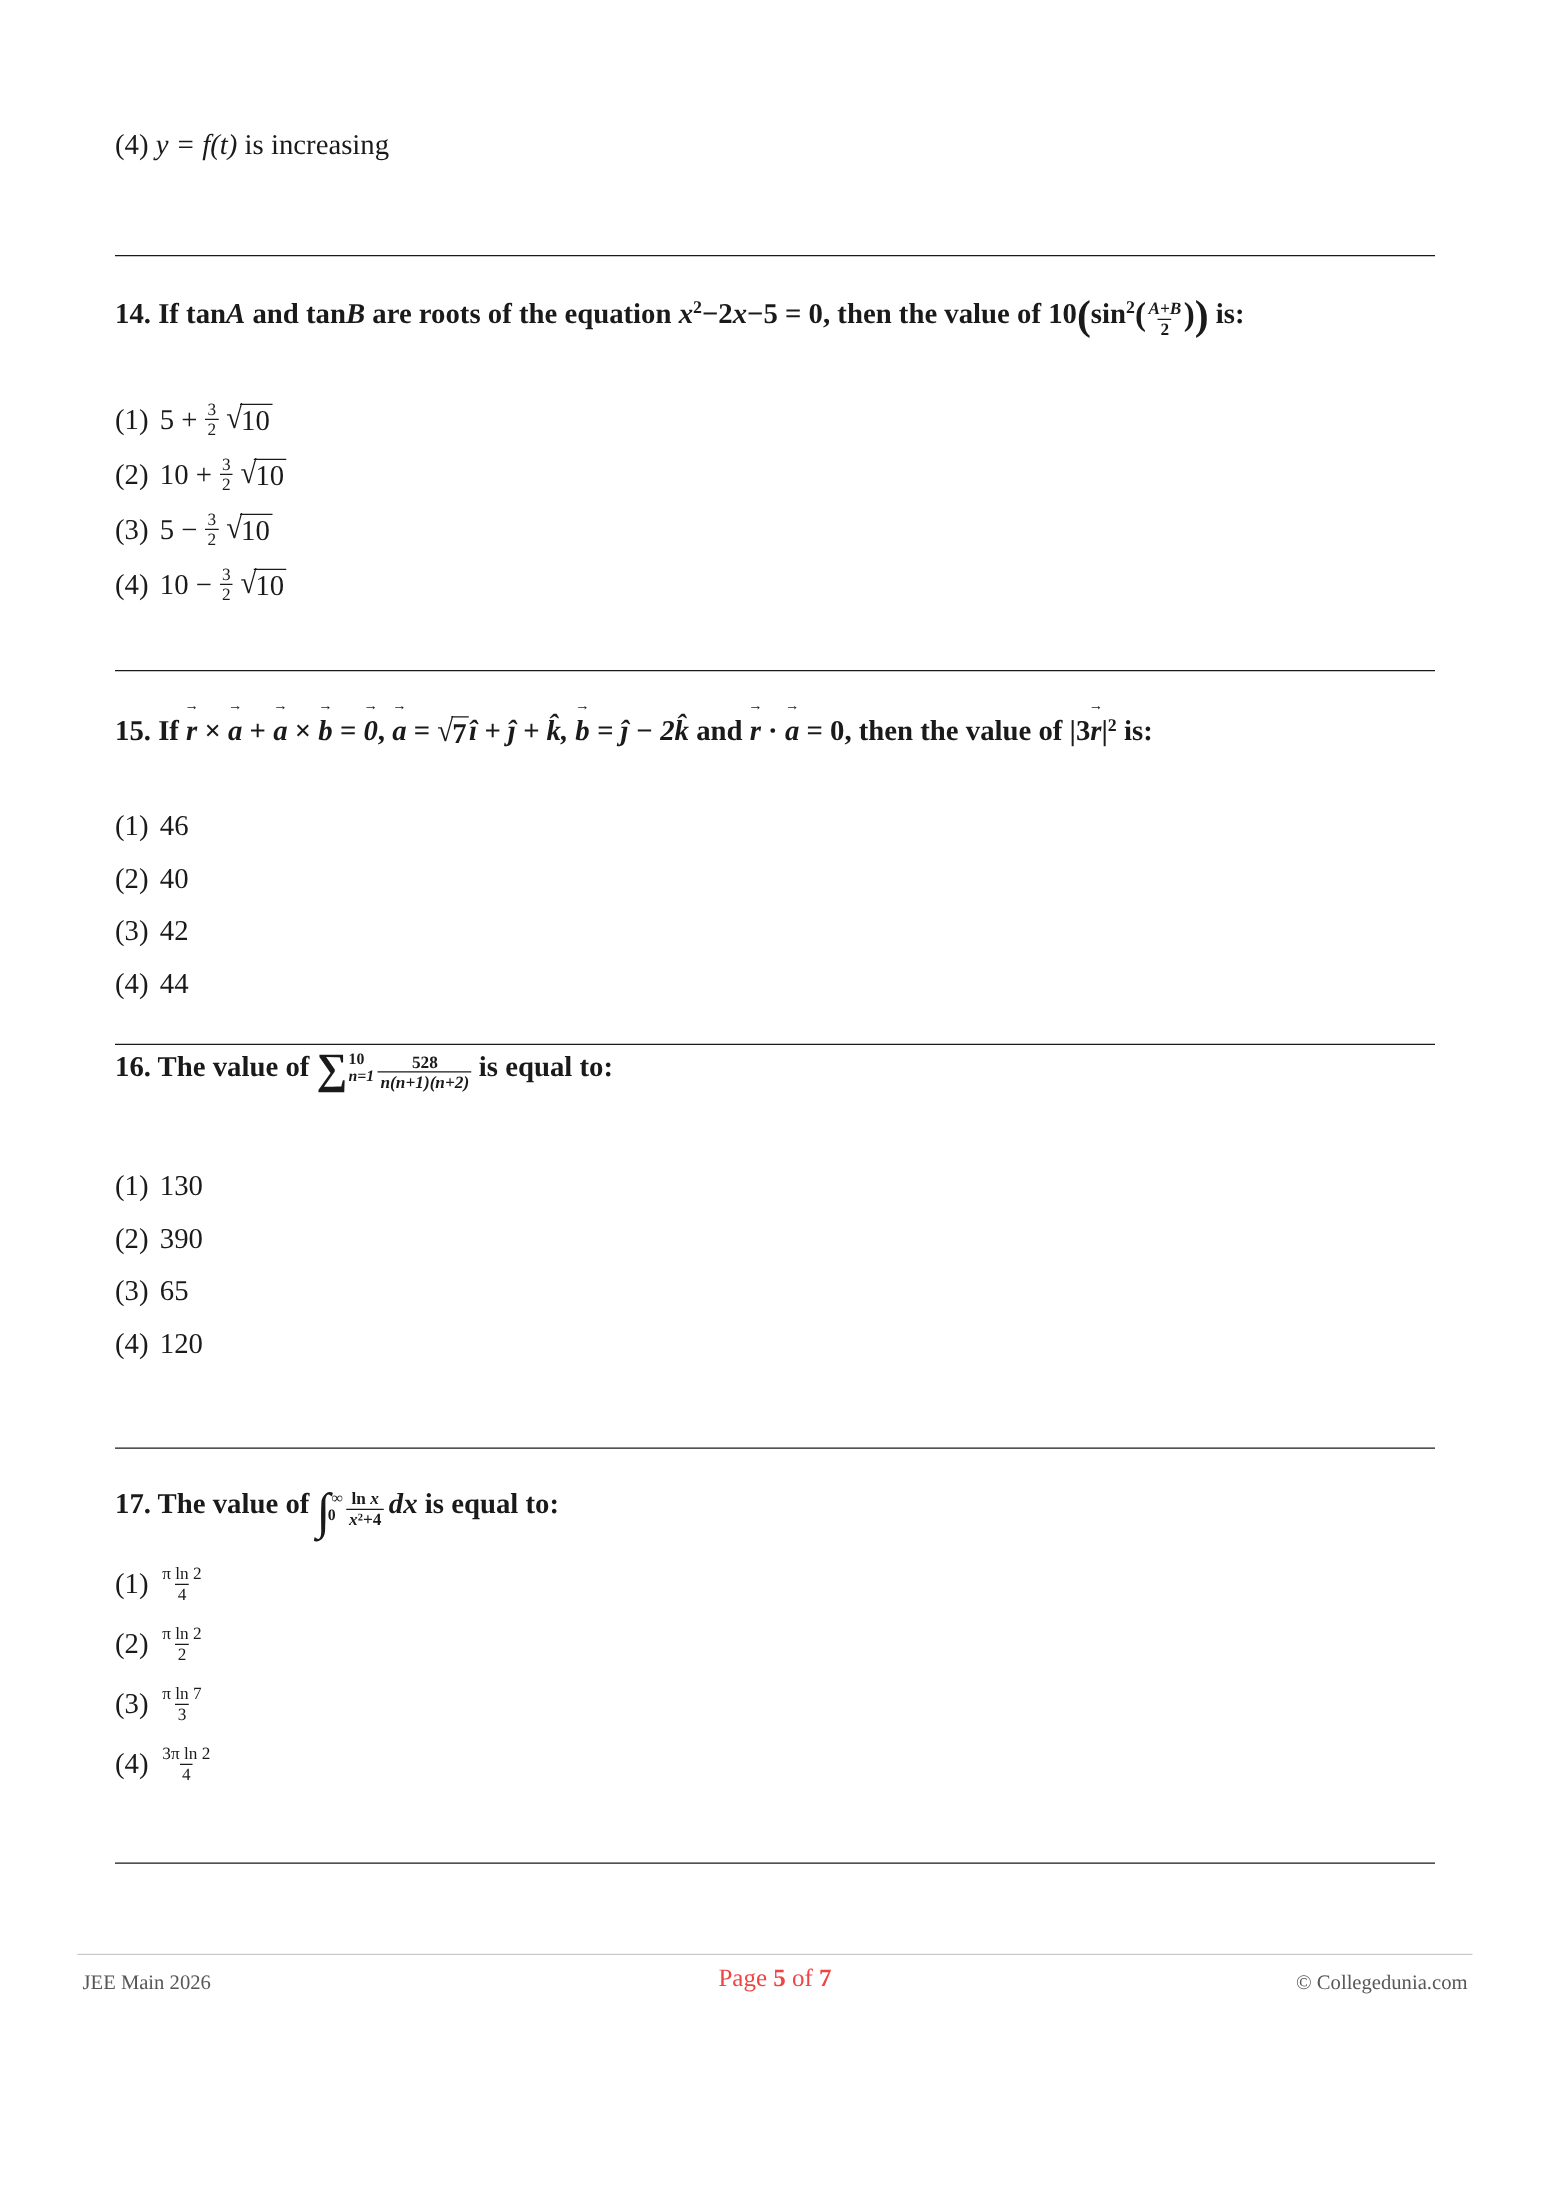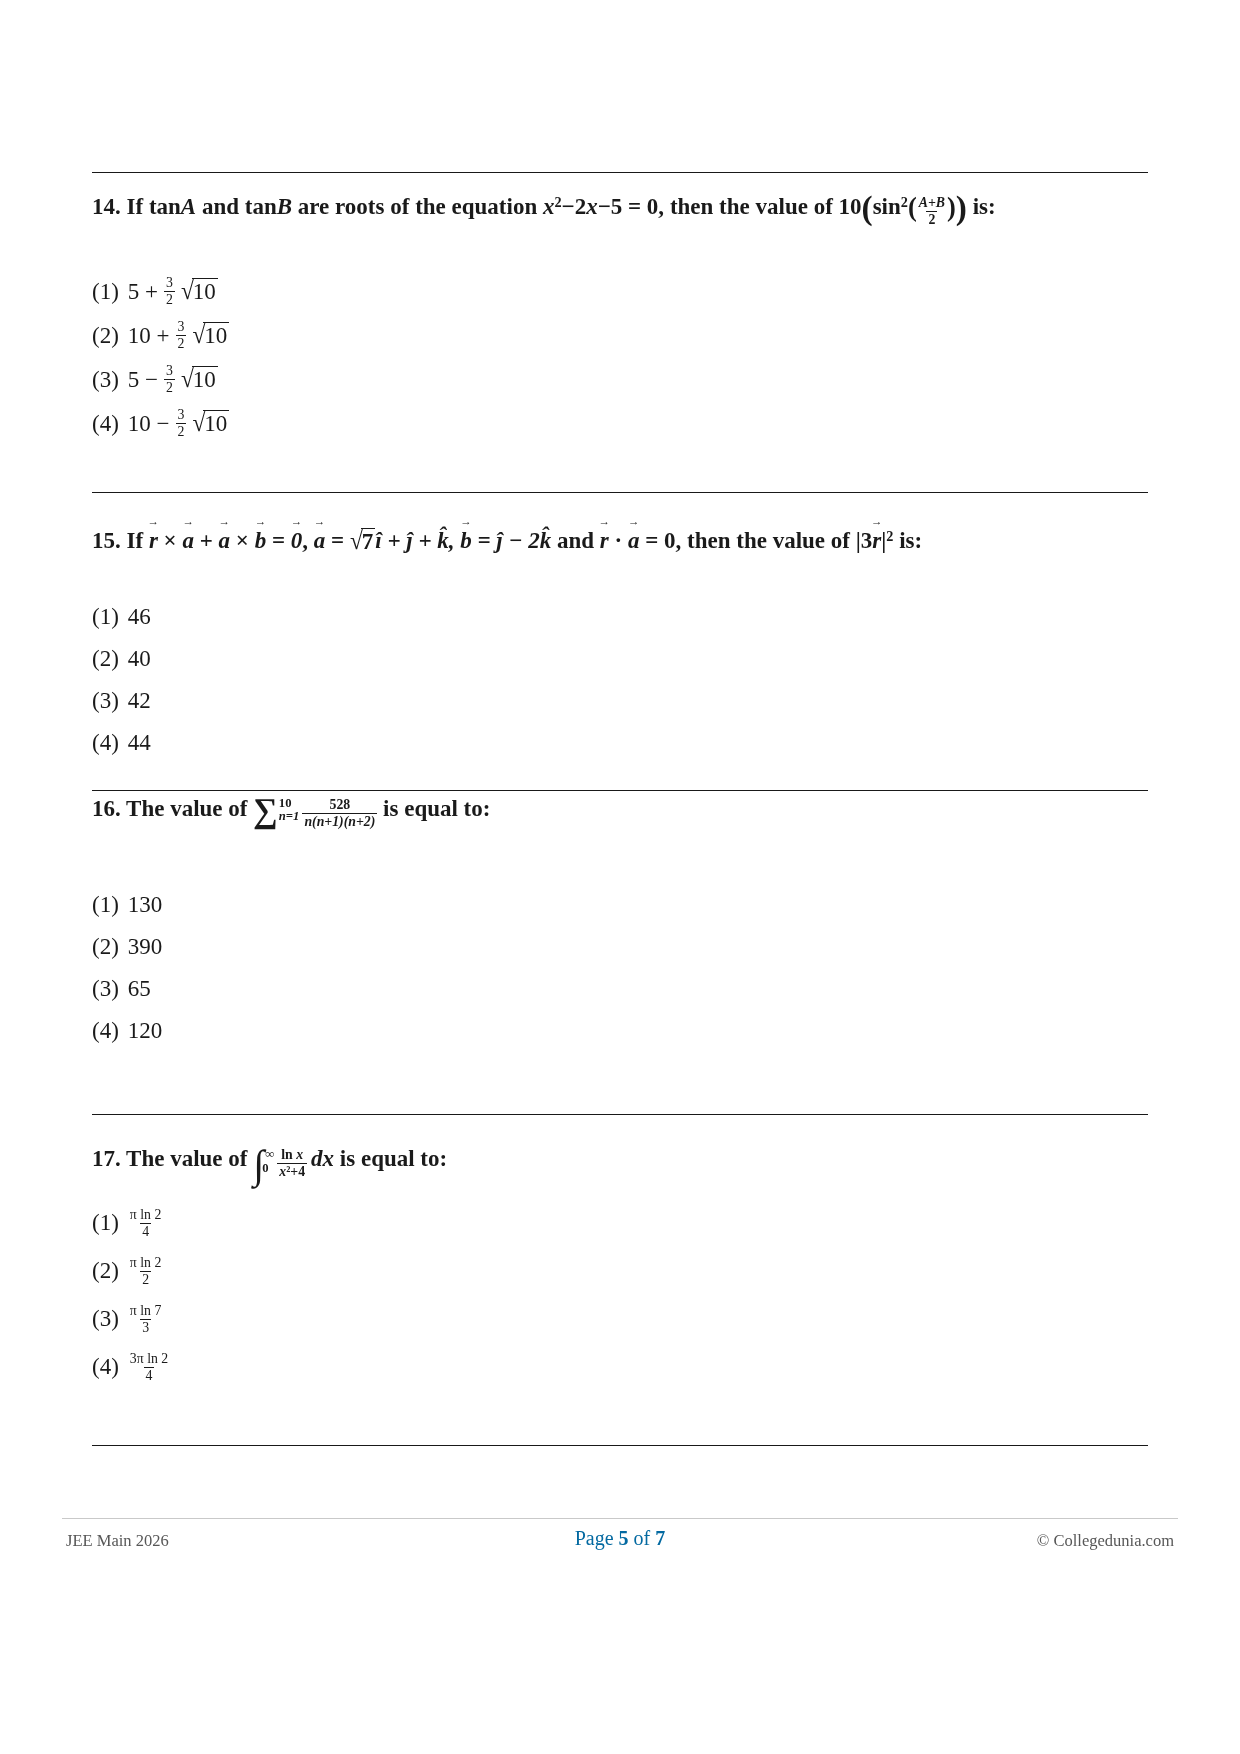--- a/index.html
+++ b/index.html
@@ -8,21 +8,21 @@
     font-family:"Liberation Serif","DejaVu Serif",serif;color:#1a1a1a;
   }
   .content{padding:100px 92px 0;font-size:23px;line-height:1.4;}
   .rule{border:none;border-top:1.8px solid #191919;margin:0;}
   .m1{margin-top:72px;}
   .m2{margin-top:46px;}
   .m3{margin-top:26px;}
   .m4{margin-top:62px;}
   .m5{margin-top:54px;}
   .q{font-weight:700;line-height:1.55;}
-  .q14{margin-top:16px;}
+  .q14{margin-top:28px;}
   .q15{margin-top:30px;}
   .q16{}
   .q17{margin-top:26px;}
   .it{font-style:italic;}
   .rm{font-style:normal;}
   .opts{margin-top:42px;}
   .opts15{margin-top:38px;}
   .opts16{margin-top:54px;}
   .opts17{margin-top:14px;}
   .optrow{display:flex;align-items:center;gap:9px;min-height:44px;font-size:23px;}
@@ -49,28 +49,33 @@
   .dec .acc{position:absolute;top:-0.62em;left:50%;transform:translateX(-50%);
             font-size:0.5em;font-style:normal;line-height:1;}
   .p1{font-size:1.45em;font-style:normal;vertical-align:-0.16em;line-height:1;}
   .p2{font-size:1.15em;font-style:normal;vertical-align:-0.08em;line-height:1;}
   .fnrm{font-style:normal;}
   .dx{margin-left:4px;font-family:Liberation Serif, serif;}
   .footrule{border:none;border-top:1px solid #c9c9c9;margin:72px 62px 0;}
   .footer{position:relative;margin:12px 66px 0;color:#575757;font-size:16.5px;
           display:flex;justify-content:space-between;align-items:baseline;}
   .fcenter{position:absolute;left:50%;transform:translateX(-50%);top:-4px;
-           font-size:20px;color:#0369a1;}
+           font-size:20px;color:#ef4444;}
   .fcenter b{font-weight:700;}
 </style>
 </head>
 <body>
 
 <div class="content">
 
+  <div class="introline">
+    <span>(4)</span>
+    <span class="it">y = f(t)</span>
+    <span>is increasing</span>
+  </div>
 
   <hr class="rule m1">
 
   <div class="q q14">
     <span>14.</span>
     <span>If</span>
     <span><span class="fnrm">tan</span><span class="it">A</span></span>
     <span>and</span>
     <span><span class="fnrm">tan</span><span class="it">B</span></span>
     <span>are roots of the equation</span>

